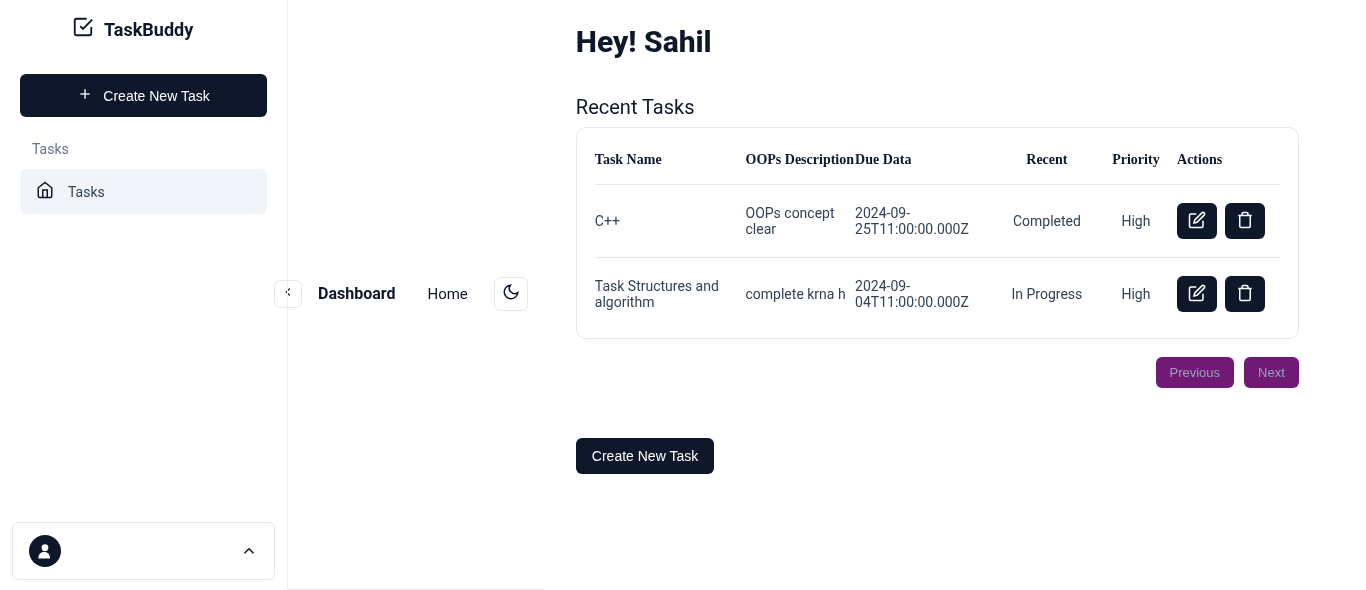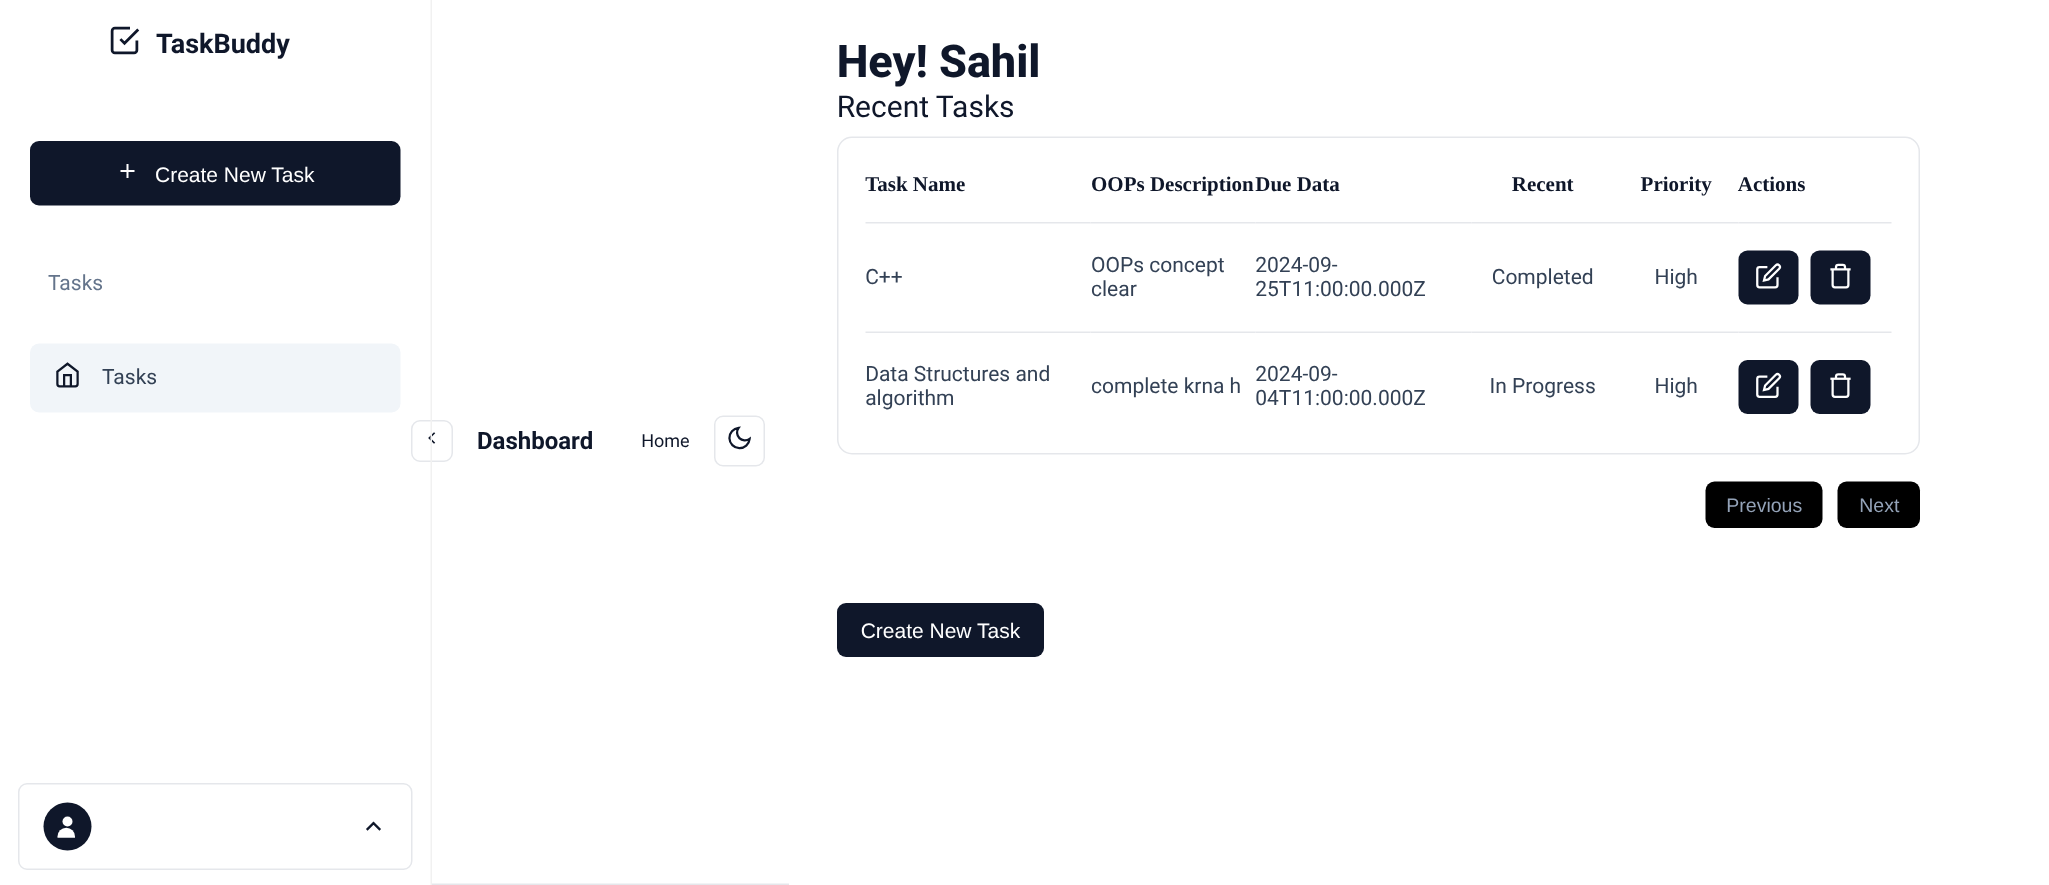--- a/index.html
+++ b/index.html
@@ -18,21 +18,20 @@
     }
     
     
     .sidebar {
       width: 288px;
       padding: 12px 20px;
       display: flex;
       flex-direction: column;
       border-right: 1px solid #f1f1f1;
       position: relative;
-      gap: 20px;
     }
     
     .logo-area {
       display: flex;
       align-items: center;
       gap: 10px;
       padding: 4px 52px 16px;
     }
     
     .logo-area svg {
@@ -166,24 +165,24 @@
     .page-title {
       font-weight: 700;
       font-size: 16px;
     }
     
     .topbar-spacer {
       flex: 1;
     }
     
     .home-link {
-      font-size: 12px;
+      font-size: 15px;
       color: #0f172a;
       cursor: pointer;
-      margin-right: 0;
+      margin-right: 10px;
     }
     
     .theme-btn {
       width: 34px;
       height: 34px;
       border: 1px solid #e5e7eb;
       border-radius: 6px;
       display: flex;
       align-items: center;
       justify-content: center;
@@ -197,20 +196,21 @@
     }
     
     .content {
       padding: 24px 32px;
       overflow-y: auto;
     }
     
     .greeting {
       font-size: 30px;
       font-weight: 800;
+      margin-bottom: 36px;
     }
     
     .recent-title {
       font-size: 20px;
       font-weight: 400;
       margin-bottom: 8px;
     }
     
     .table-wrap {
       border: 1px solid #e5e7eb;
@@ -271,21 +271,21 @@
     }
     
     .pagination {
       display: flex;
       justify-content: flex-end;
       gap: 10px;
       margin-top: 18px;
     }
     
     .page-btn {
-      background: #000000;
+      background: #701a75;
       border: none;
       border-radius: 6px;
       padding: 8px 14px;
       font-size: 13px;
       color: #94a3b8;
       cursor: pointer;
     }
     
     .create-bottom {
       background: #0f172a;
@@ -412,21 +412,21 @@
                     <svg viewBox="0 0 24 24" fill="none" stroke-width="2">
                       <polyline points="3 6 5 6 21 6"></polyline>
                       <path d="M19 6v14a2 2 0 0 1-2 2H7a2 2 0 0 1-2-2V6m3 0V4a2 2 0 0 1 2-2h4a2 2 0 0 1 2 2v2"></path>
                     </svg>
                   </span>
                 </button>
               </div>
             </td>
           </tr>
           <tr>
-            <td>Data Structures and algorithm</td>
+            <td>Task Structures and algorithm</td>
             <td>complete krna h</td>
             <td>2024-09-04T11:00:00.000Z</td>
             <td class="col-status">In Progress</td>
             <td class="col-priority">High</td>
             <td>
               <div class="actions-cell">
                 <button class="icon-btn">
                   <span>
                     <svg viewBox="0 0 24 24" fill="none" stroke-width="2">
                       <path d="M11 4H4a2 2 0 0 0-2 2v14a2 2 0 0 0 2 2h14a2 2 0 0 0 2-2v-7"></path>

